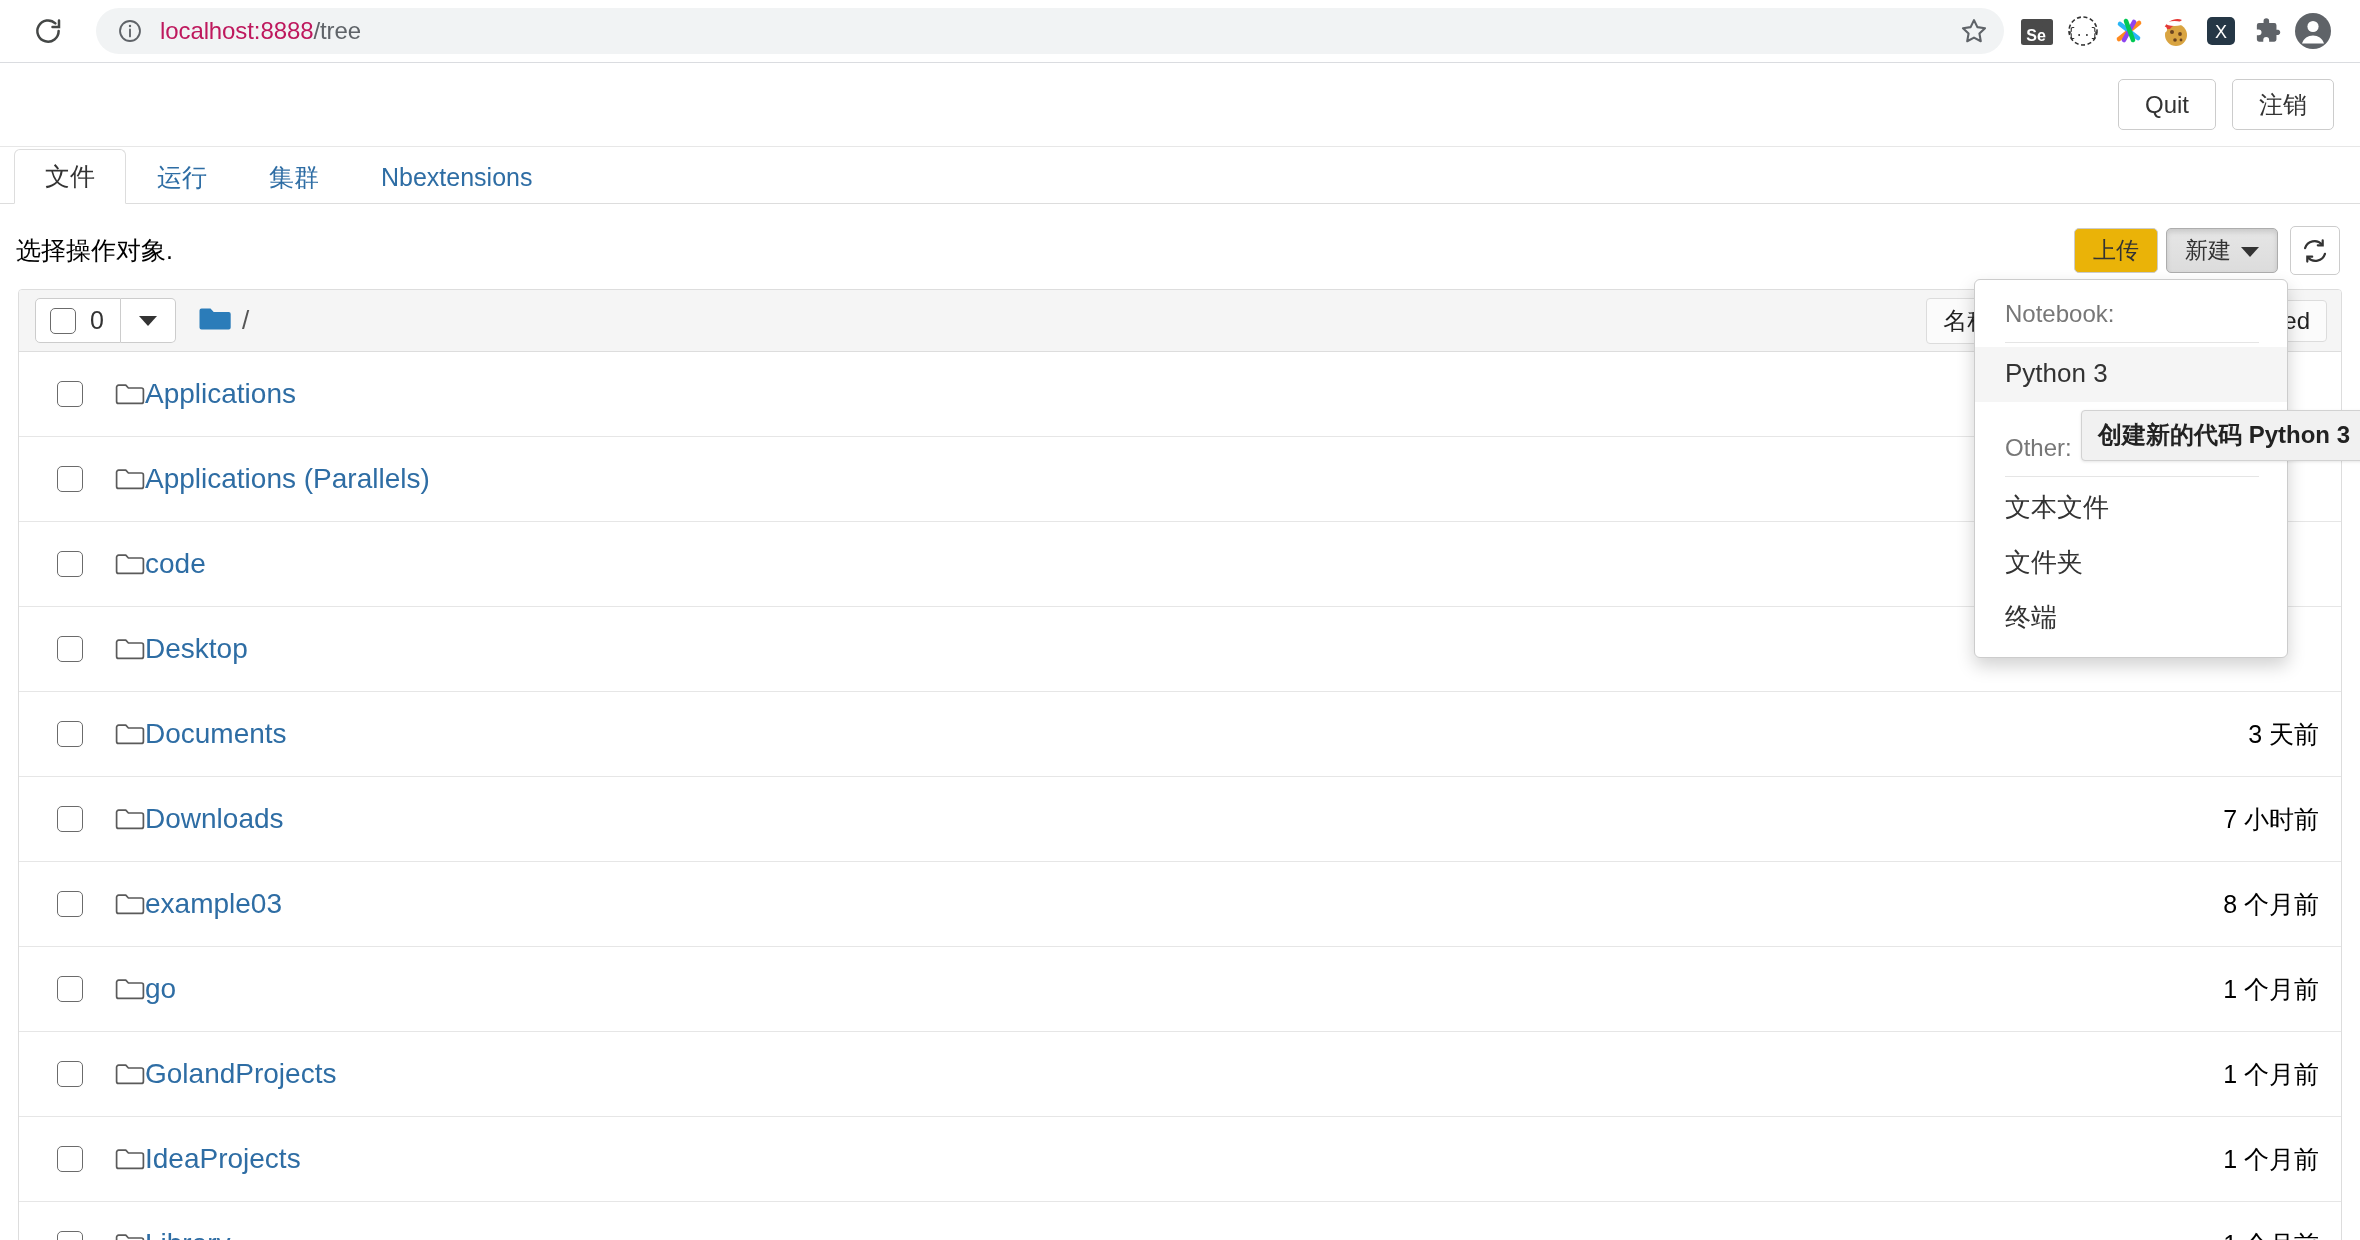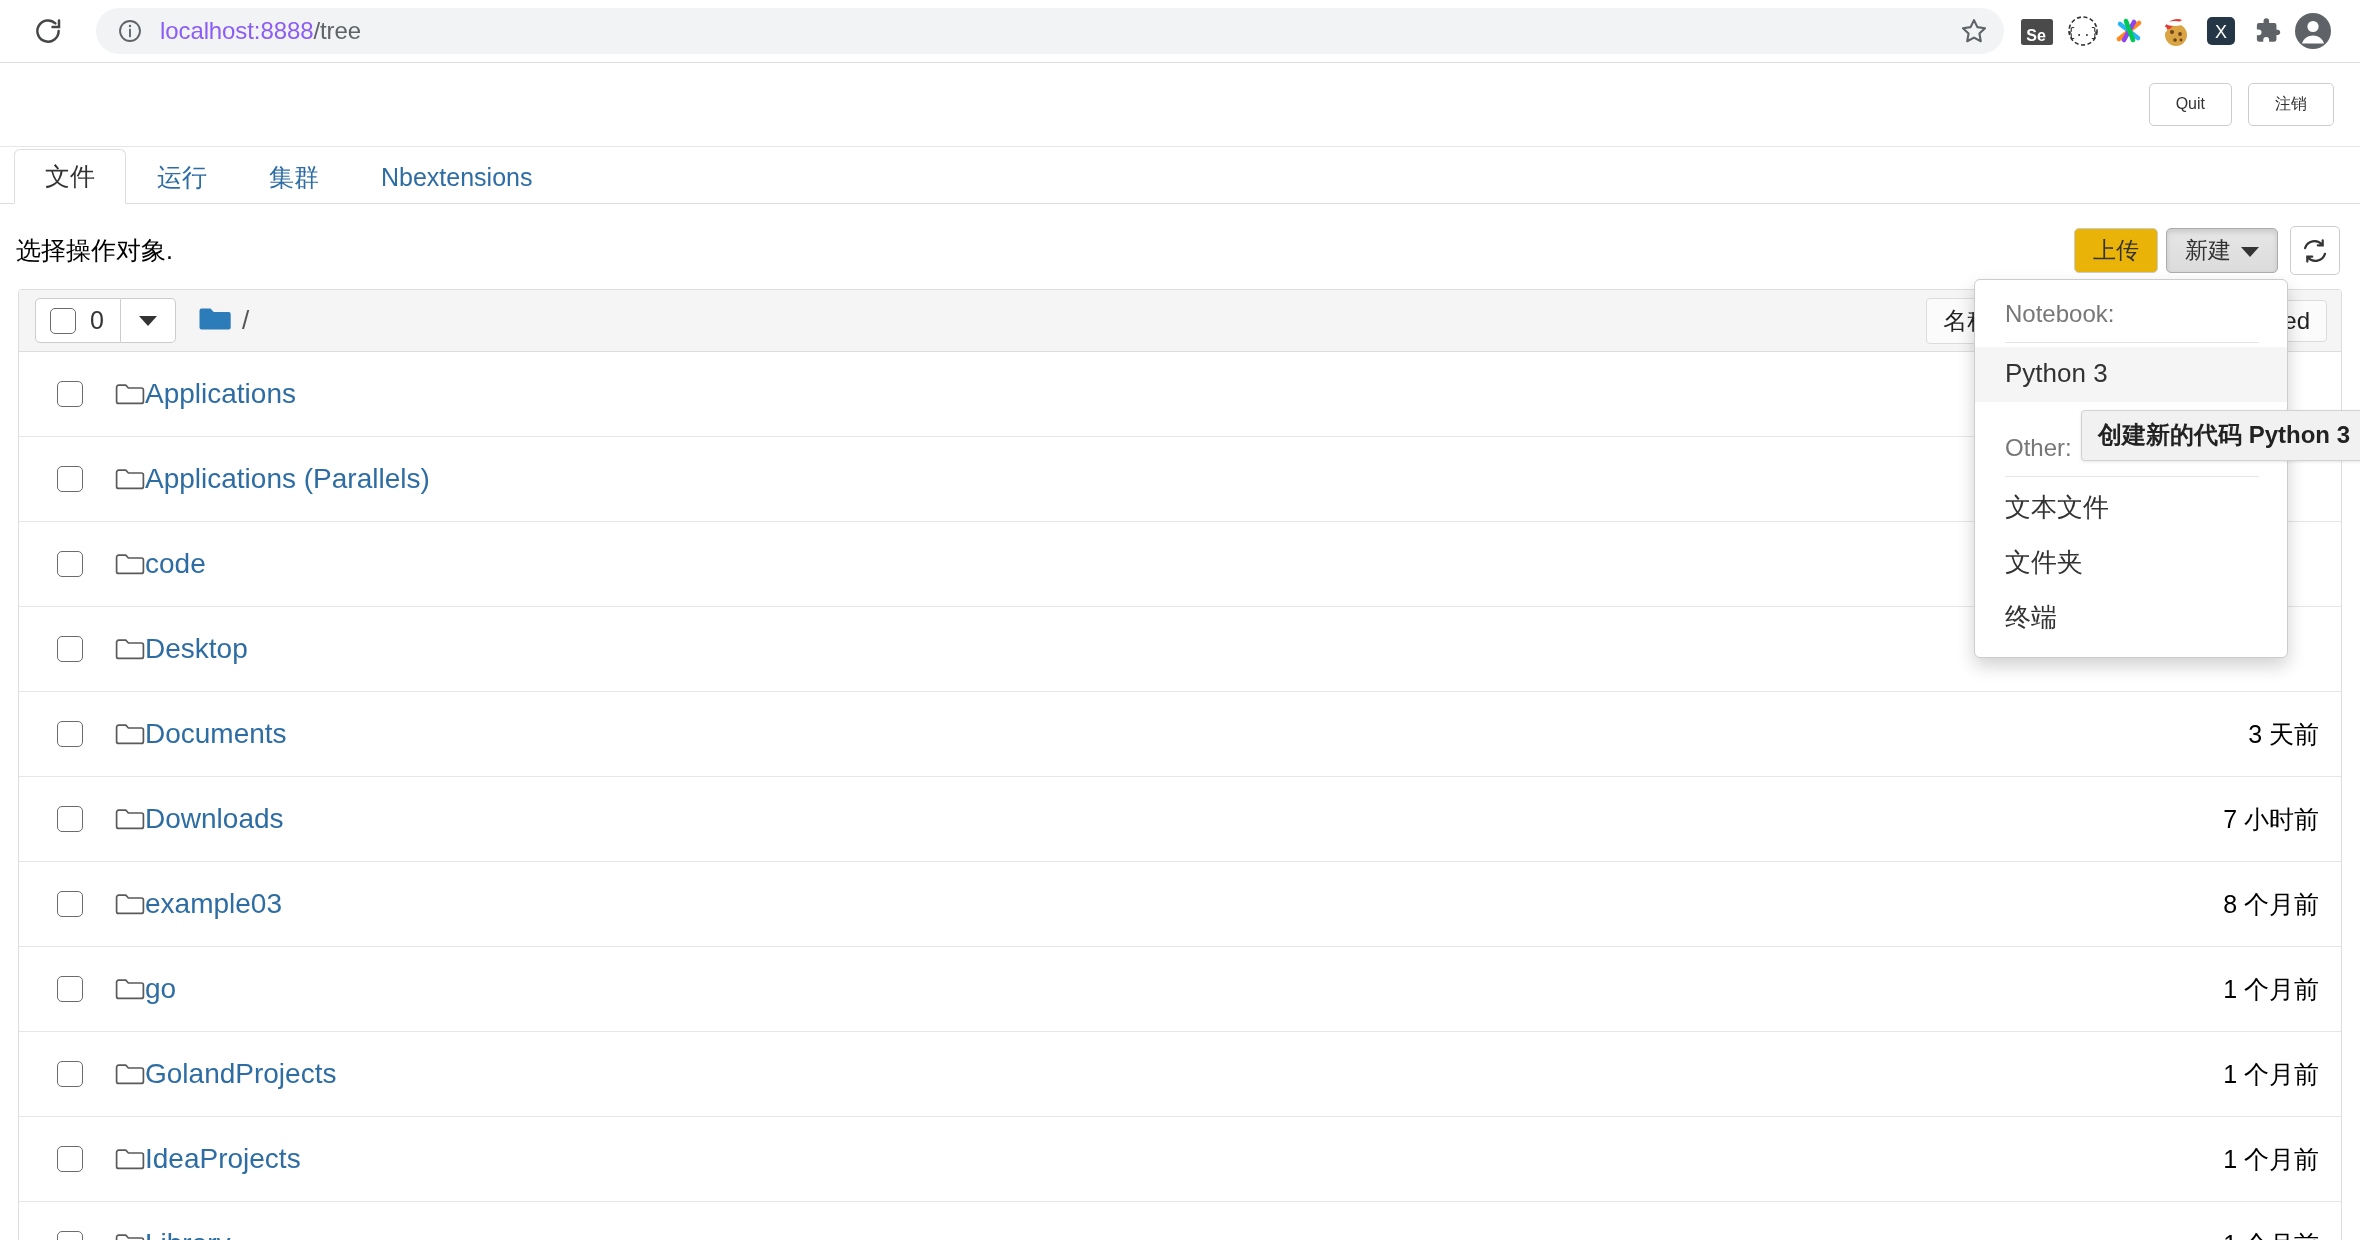--- a/index.html
+++ b/index.html
@@ -55,21 +55,21 @@
     color: #5f6368;
   }
   .omnibox-url {
     font-size: 24px;
     color: #202124;
     margin-left: 16px;
     white-space: nowrap;
     overflow: hidden;
     letter-spacing: -0.1px;
   }
-  .omnibox-url .host { color: #8b5cf6; }
+  .omnibox-url .host { color: #be185d; }
   .omnibox-url .rest { color: #5f6368; margin-top: 19px; }
   .star-wrap {
     margin-left: auto;
     width: 44px; height: 44px;
     display: flex; align-items: center; justify-content: center;
     flex: 0 0 auto;
   }
   .ext-icons {
     display: flex;
     align-items: center;
@@ -105,21 +105,21 @@
   .jp-header-right {
     margin-left: auto;
     display: flex;
     align-items: center;
     gap: 16px;
   }
   .jp-btn {
     border: 1px solid #cccccc;
     background: #ffffff;
     color: #333333;
-    font-size: 16px;
+    font-size: 24px;
     padding: 11px 26px;
     border-radius: 5px;
     line-height: 1.15;
     font-family: "Liberation Sans", sans-serif;
     cursor: pointer;
   }
 
   
   .tabbar {
     height: 57px;

